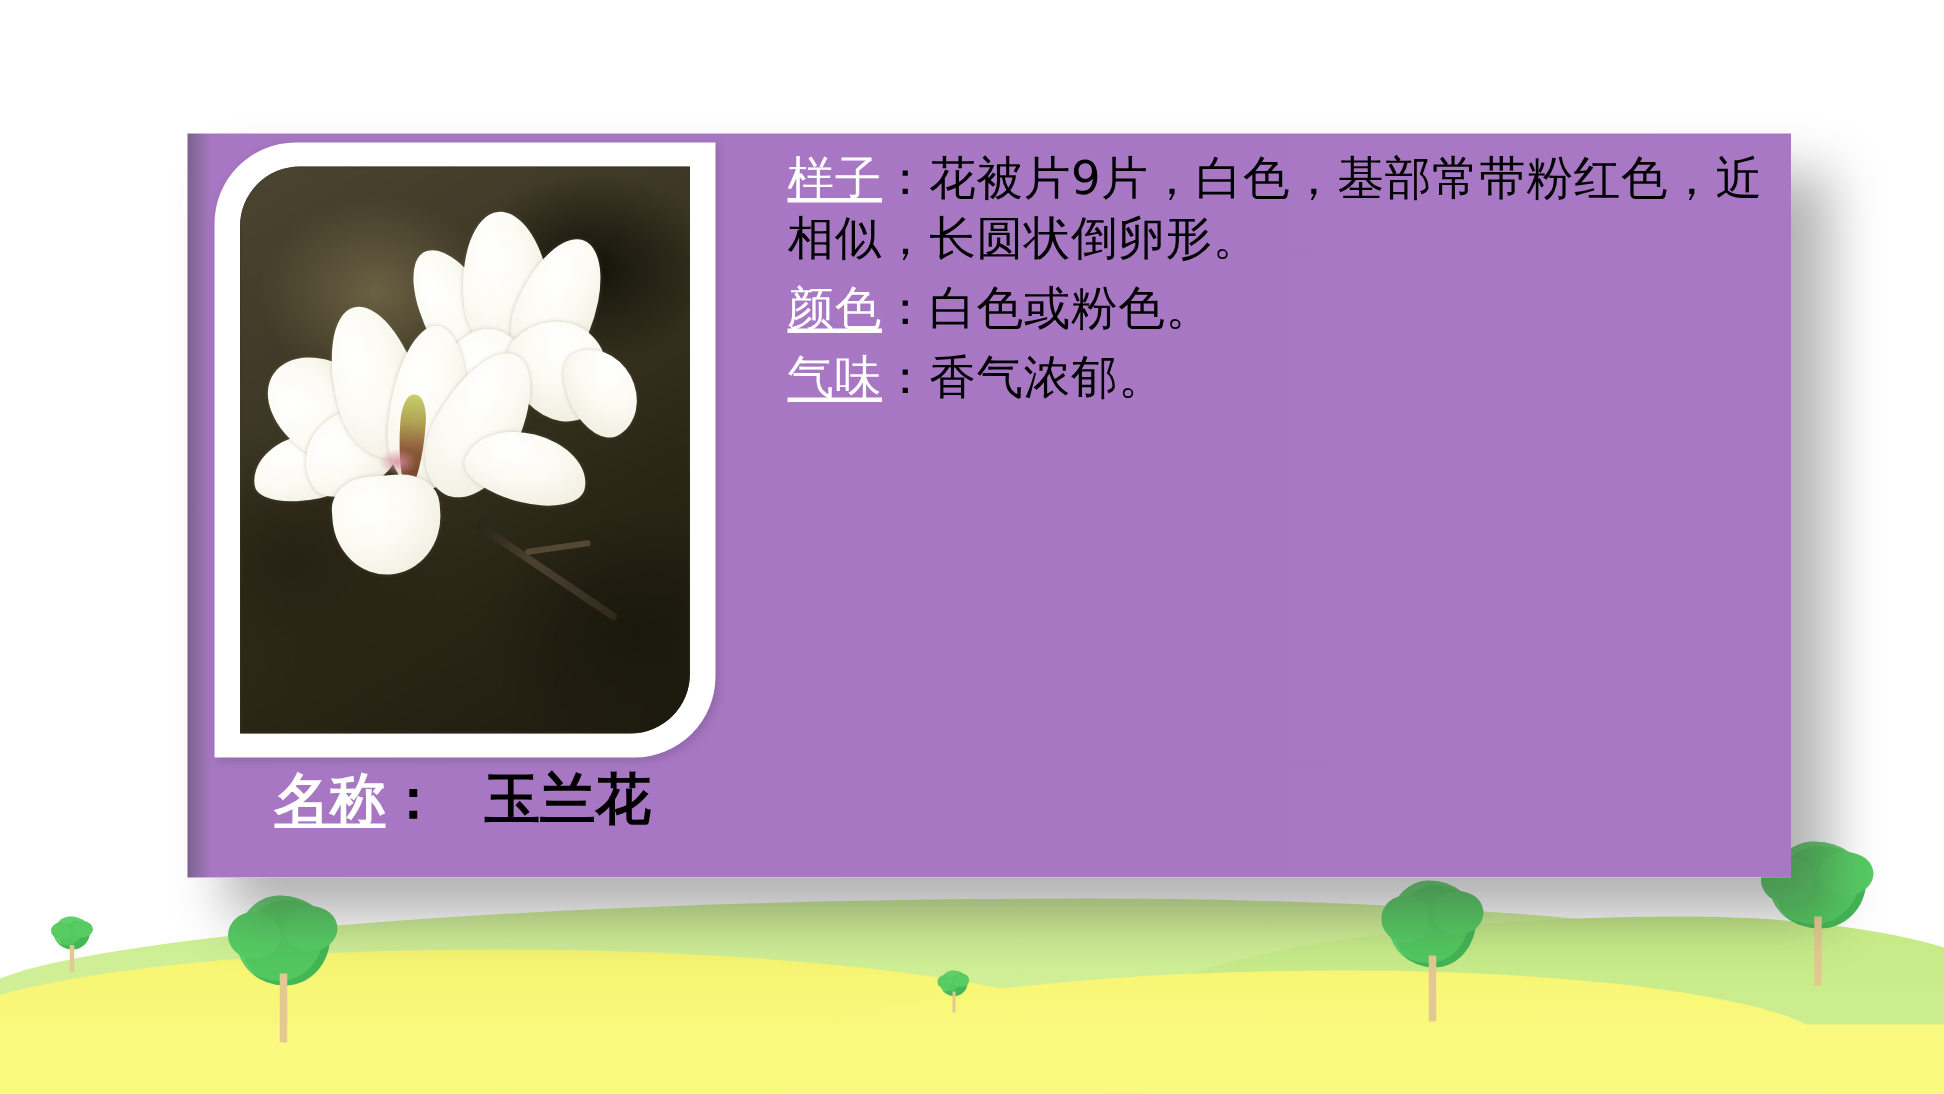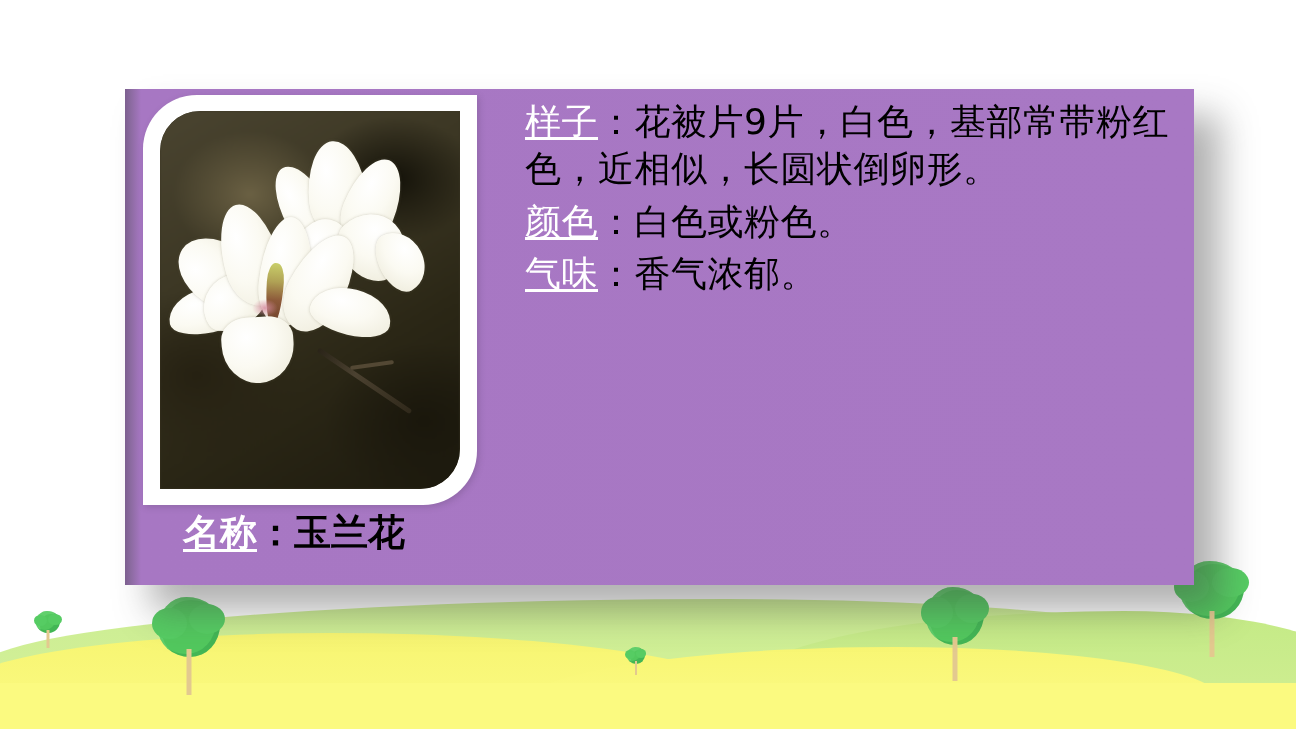--- a/index.html
+++ b/index.html
@@ -225,32 +225,32 @@
     line-height: 1.1;
     white-space: nowrap;
   }
   .name-key {
     color: #ffffff;
     text-decoration: underline;
     text-underline-offset: 4px;
     text-align: right;
   }
   .name-sep { color: #000000; }
-  .name-val { color: #000000; }
+  .name-val { color: #000000; margin-left: 29px; }
 
   
   .text-block {
     position: absolute;
     left: 400px;
     top: 10px;
     width: 655px;
     color: #000000;
   }
   .para {
-    font-size: 36px;
+    font-size: 31px;
     line-height: 1.30;
     letter-spacing: .5px;
     margin: 0 0 6px 0;
     text-align: left;
   }
   .key {
     color: #ffffff;
     text-decoration: underline;
     text-underline-offset: 3px;
   }

